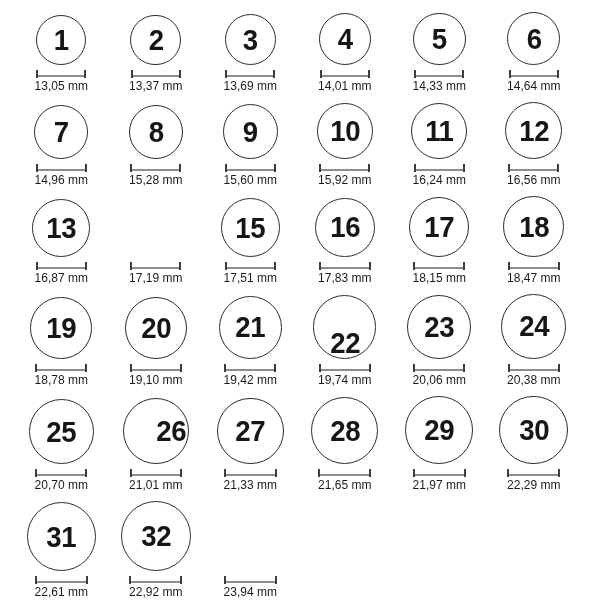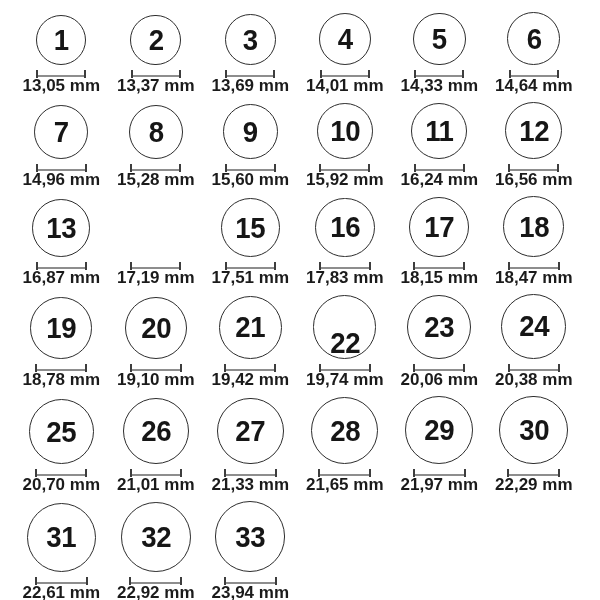--- a/index.html
+++ b/index.html
@@ -55,22 +55,22 @@
   .mline {
     position: absolute;
     left: 0;
     right: 0;
     bottom: 1px;
     height: 2px;
     background: #8d8d8d;
   }
   .mm {
     margin-top: 2px;
-    font-size: 17px;
-    font-weight: 700;
+    font-size: 12px;
+    font-weight: 400;
     color: #1b1b1b;
     line-height: 12px;
     white-space: nowrap;
   }
 </style>
 </head>
 <body>
 
 <div class="chart">
     <div class="row">
@@ -298,21 +298,21 @@
       <div class="cell">
         <div class="circle" style="width: 65.36px; height: 65.36px;">
           <span class="num">25</span>
         </div>
         <div class="measure" style="width: 52.4px;">
           <div class="mline"></div>
         </div>
         <div class="mm">20,70 mm</div>
       </div>
       <div class="cell">
-        <div class="circle" style="width: 66px; height: 66px;">
+        <div class="circle" style="width: 66px; height: 66px; justify-content: flex-end;">
           <span class="num">26</span>
         </div>
         <div class="measure" style="width: 52.5px;">
           <div class="mline"></div>
         </div>
         <div class="mm">21,01 mm</div>
       </div>
       <div class="cell">
         <div class="circle" style="width: 66.64px; height: 66.64px;">
           <span class="num">27</span>
@@ -363,22 +363,19 @@
       <div class="cell">
         <div class="circle" style="width: 69.84px; height: 69.84px;">
           <span class="num">32</span>
         </div>
         <div class="measure" style="width: 53.1px;">
           <div class="mline"></div>
         </div>
         <div class="mm">22,92 mm</div>
       </div>
       <div class="cell">
-        <div class="circle" style="width: 70.48px; height: 70.48px;">
-          <span class="num">33</span>
-        </div>
         <div class="measure" style="width: 53.2px;">
           <div class="mline"></div>
         </div>
         <div class="mm">23,94 mm</div>
       </div>
     </div>
   </div>
 
 </body></html>

